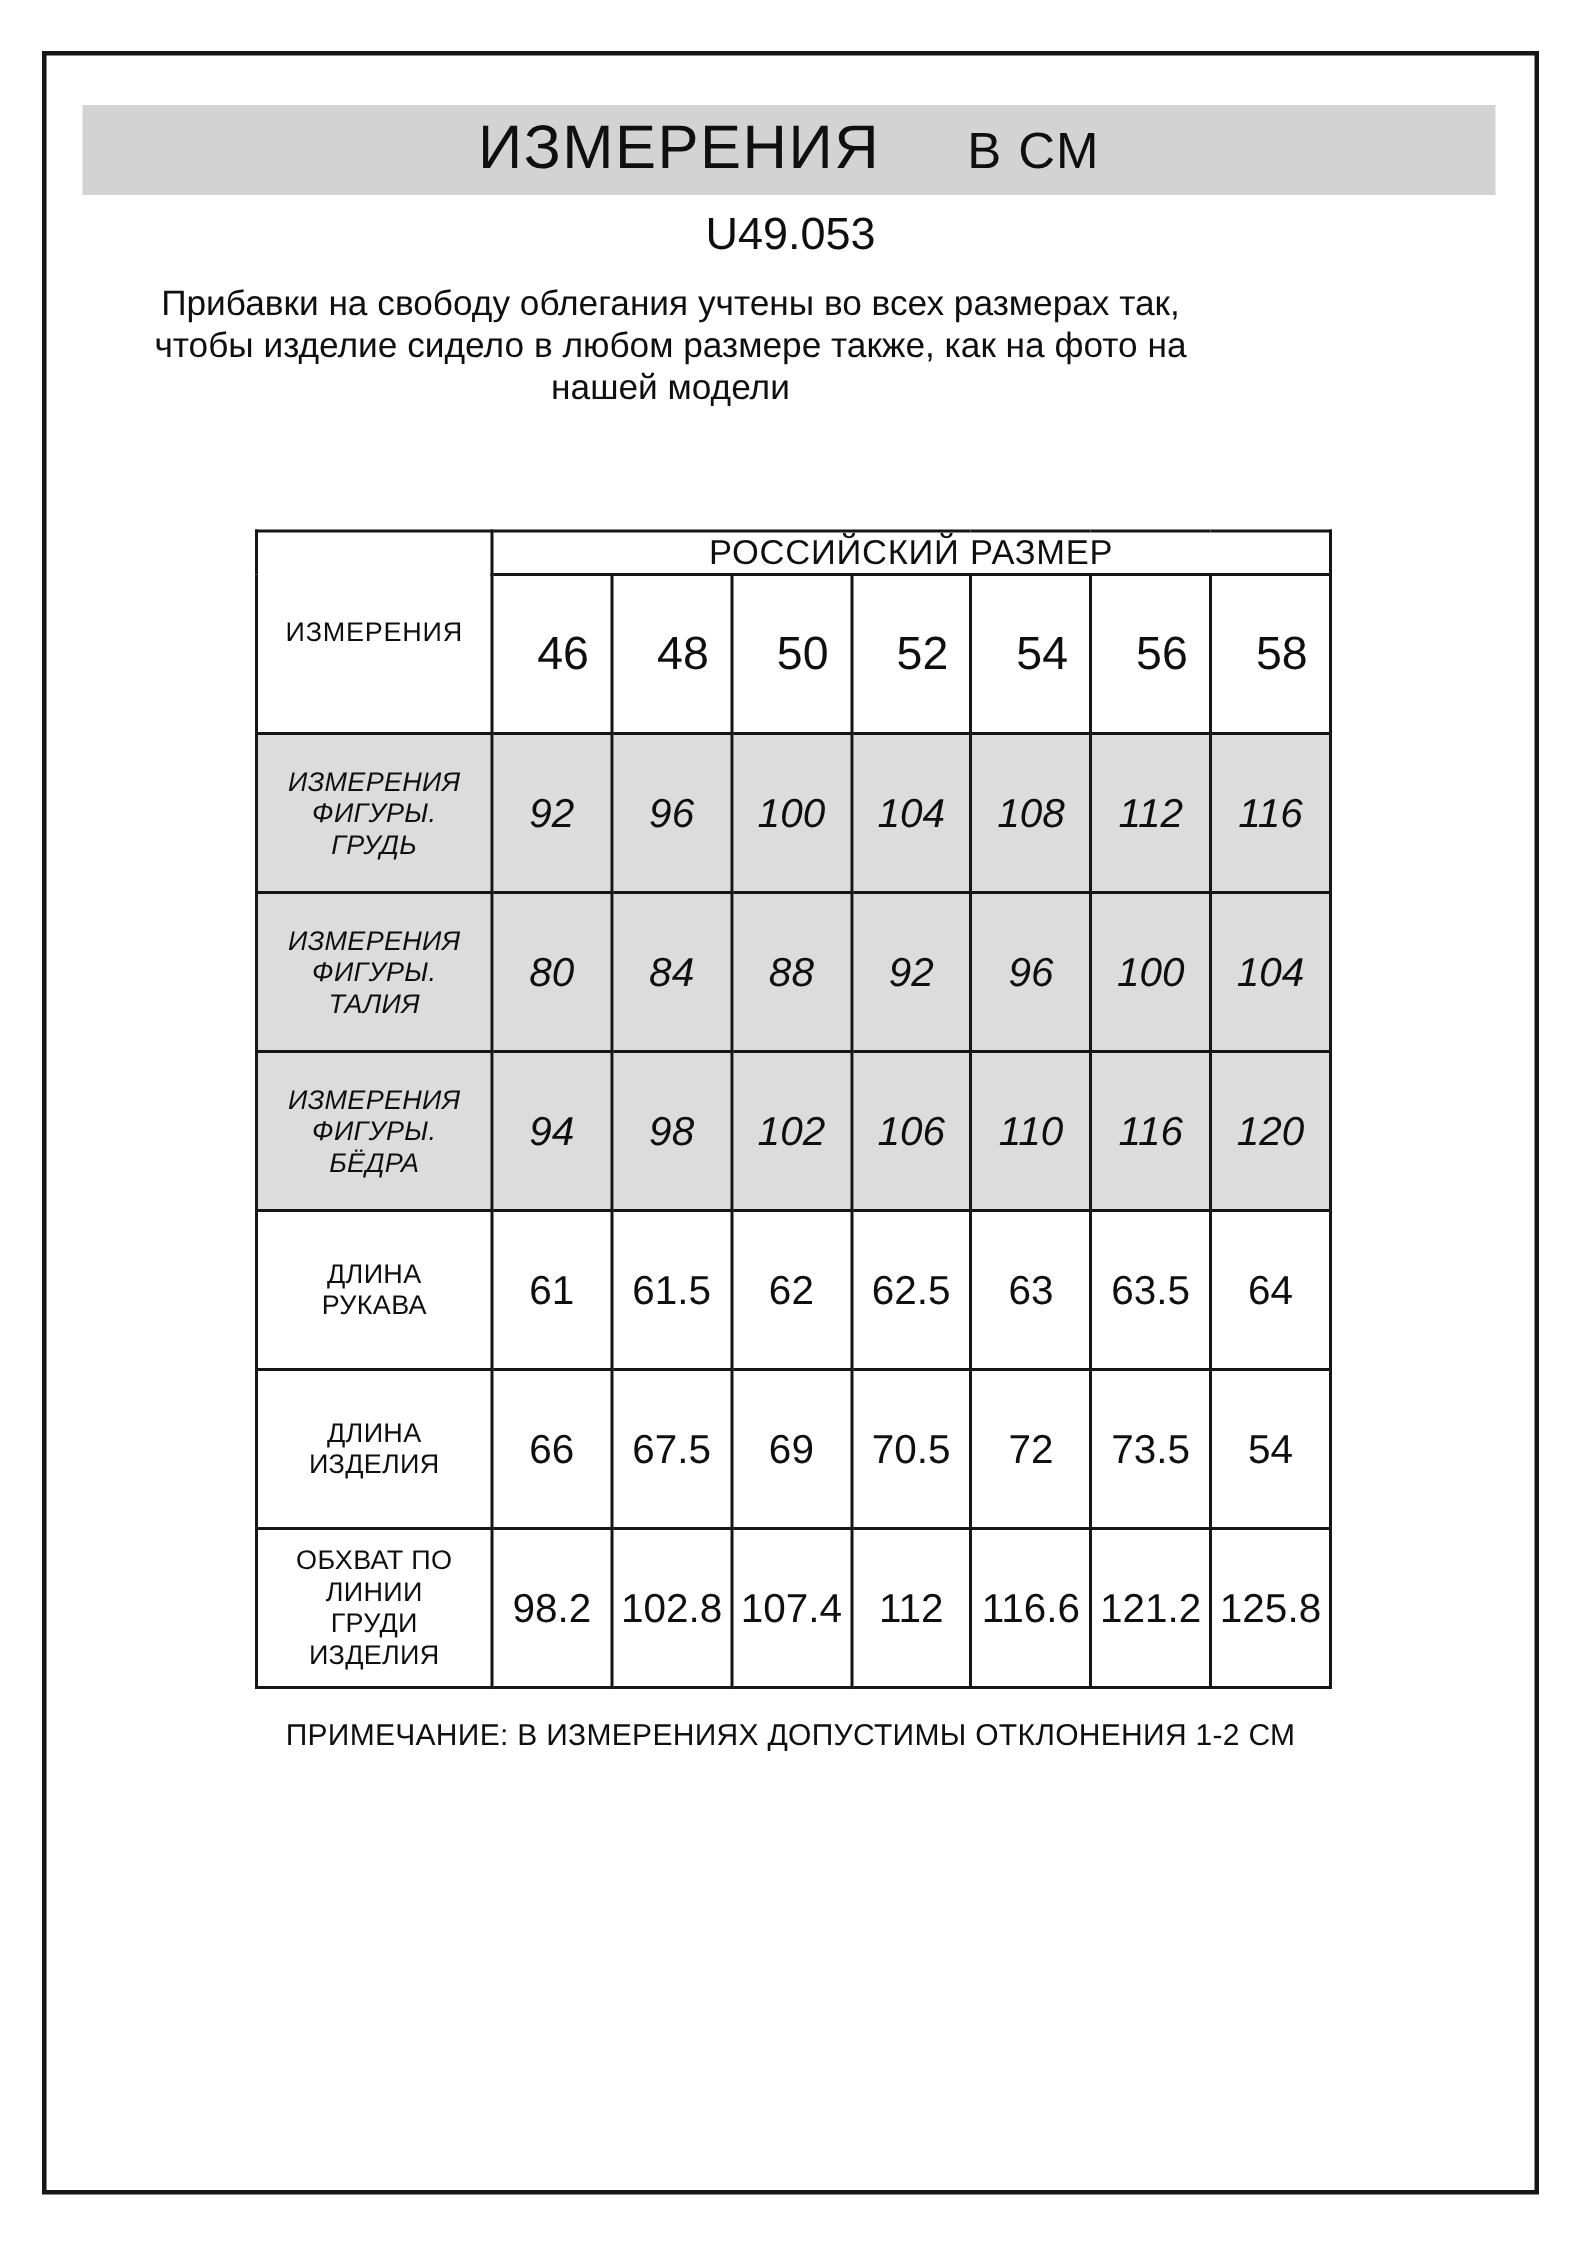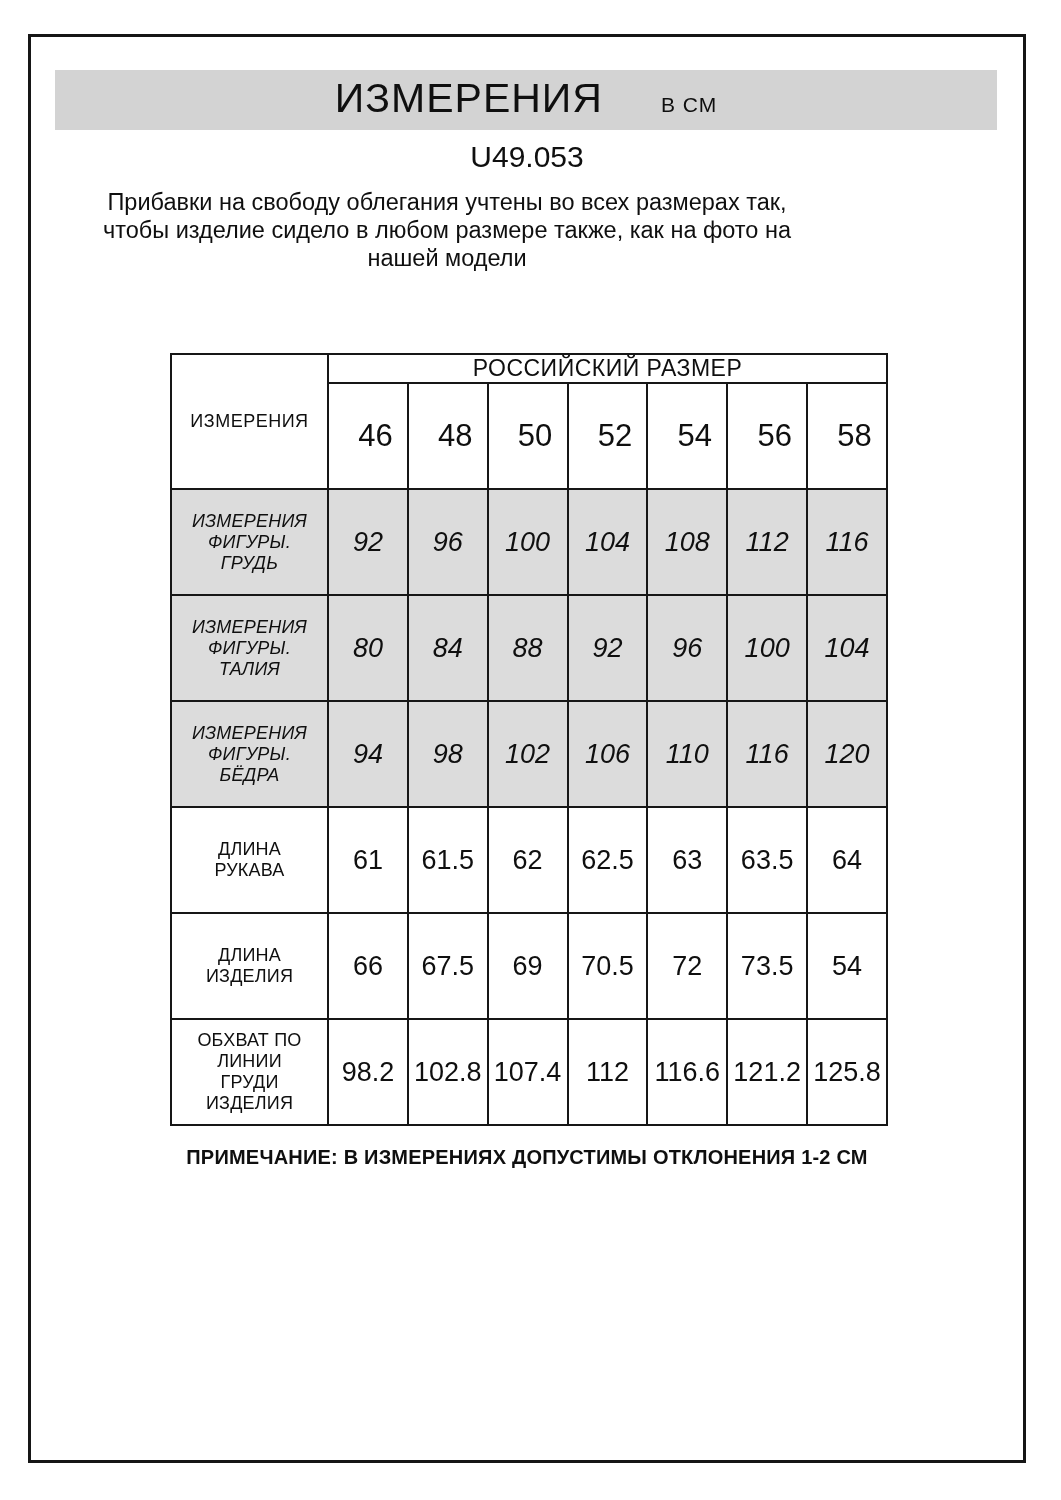--- a/index.html
+++ b/index.html
@@ -35,21 +35,21 @@
     padding-top:8px;
   }
   .banner .t-reg{
     font-size:41px; font-weight:400; letter-spacing:1px; line-height:1;
   }
   .banner .t-bold{
     font-size:41px; font-weight:700; letter-spacing:1px; line-height:1;
     margin-left:62px;
   }
   .banner .t-unit{
-    font-size:21px; font-weight:400; letter-spacing:1px; line-height:1;
+    font-size:34px; font-weight:400; letter-spacing:1px; line-height:1;
     margin-left:58px;
   }
   .article{
     position:absolute;
     left:28px; top:140px; width:998px;
     text-align:center;
     font-size:30px; font-weight:400;
   }
   .intro{
     position:absolute;
@@ -85,21 +85,21 @@
     padding:2px 17px;
     letter-spacing:.2px;
   }
   td.value-cell{font-size:27px;}
   tr.shaded td{background:var(--shaded-bg);}
   tr.shaded td{font-style:italic;}
   .note{
     position:absolute;
     left:28px; top:1146px; width:998px;
     text-align:center;
-    font-size:20px; font-weight:700;
+    font-size:20px; font-weight:400;
     letter-spacing:.2px;
   }
 </style>
 </head>
 <body>
 
 <div class="frame"></div>
 
 <div class="banner">
   <span class="t-reg">ИЗМЕРЕНИЯ</span>

